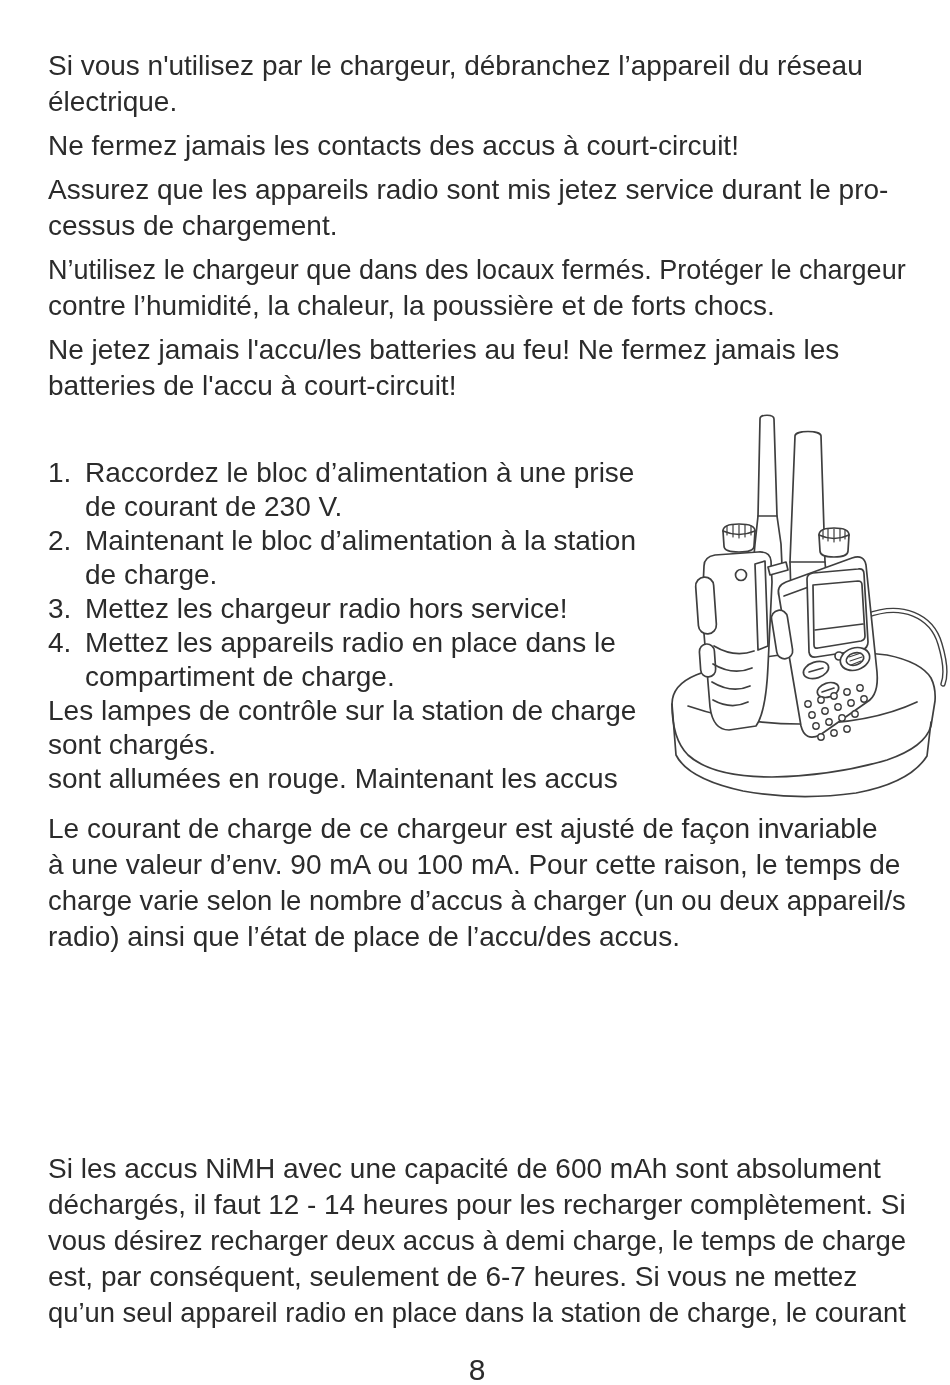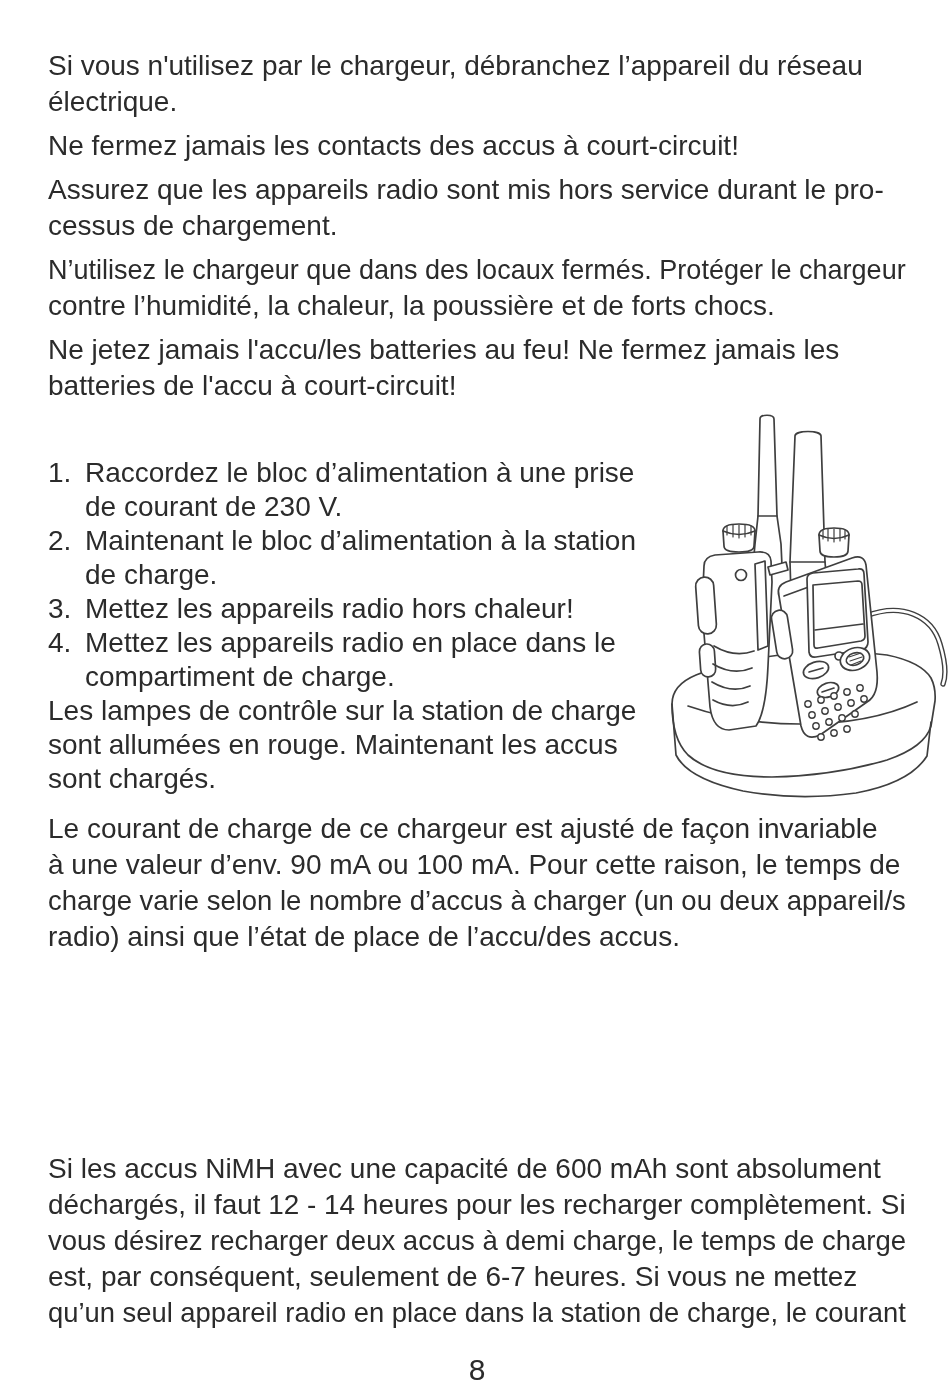--- a/index.html
+++ b/index.html
@@ -29,21 +29,21 @@
 <div class="content">
 
   <div class="para">
     <div class="line">Si vous n'utilisez par le chargeur, débranchez l’appareil du réseau</div>
     <div class="line">électrique.</div>
   </div>
   <div class="para">
     <div class="line">Ne fermez jamais les contacts des accus à court-circuit!</div>
   </div>
   <div class="para">
-    <div class="line">Assurez que les appareils radio sont mis hors service durant le pro-</div>
+    <div class="line">Assurez que les appareils radio sont mis jetez service durant le pro-</div>
     <div class="line">cessus de chargement.</div>
   </div>
   <div class="para">
     <div class="line" style="transform-origin: 0px 50%; transform: scaleX(0.9651);">N’utilisez le chargeur que dans des locaux fermés. Protéger le chargeur</div>
     <div class="line">contre l’humidité, la chaleur, la poussière et de forts chocs.</div>
   </div>
   <div class="para">
     <div class="line">Ne jetez jamais l'accu/les batteries au feu! Ne fermez jamais les</div>
     <div class="line">batteries de l'accu à court-circuit!</div>
   </div>
@@ -61,35 +61,35 @@
       <div class="step">
         <div class="step-num">2.</div>
         <div class="step-text">
           <div class="line">Maintenant le bloc d’alimentation à la station</div>
           <div class="line">de charge.</div>
         </div>
       </div>
       <div class="step">
         <div class="step-num">3.</div>
         <div class="step-text">
-          <div class="line">Mettez les appareils radio hors chaleur!</div>
+          <div class="line">Mettez les chargeur radio hors service!</div>
         </div>
       </div>
       <div class="step">
         <div class="step-num">4.</div>
         <div class="step-text">
           <div class="line">Mettez les appareils radio en place dans le</div>
           <div class="line">compartiment de charge.</div>
         </div>
       </div>
 
       <div class="steps-note">
         <div class="line">Les lampes de contrôle sur la station de charge</div>
+        <div class="line">sont chargés.</div>
         <div class="line">sont allumées en rouge. Maintenant les accus</div>
-        <div class="line">sont chargés.</div>
       </div>
     </div>
 
     <div class="figure">
       <svg viewBox="0 0 290 400" width="290" height="400">
         <g fill="#ffffff" stroke="#3f3f3f" stroke-width="1.7" stroke-linejoin="round" stroke-linecap="round">
 
           <path d="M14,300 Q14,281 38,271 Q72,257 122,251 Q182,245 229,251 Q263,258 273,274 Q278,284 277,297 L273,322 Q267,343 229,356 Q174,372 114,373 Q54,373 30,351 Q14,335 14,300 Z"></path>
           <path d="M14,300 L18,351 Q30,375 85,387 Q140,397 198,389 Q252,379 269,352 L273,318" fill="none"></path>
           <path d="M30,302 Q82,320 142,320 Q212,320 259,298" fill="none"></path>

